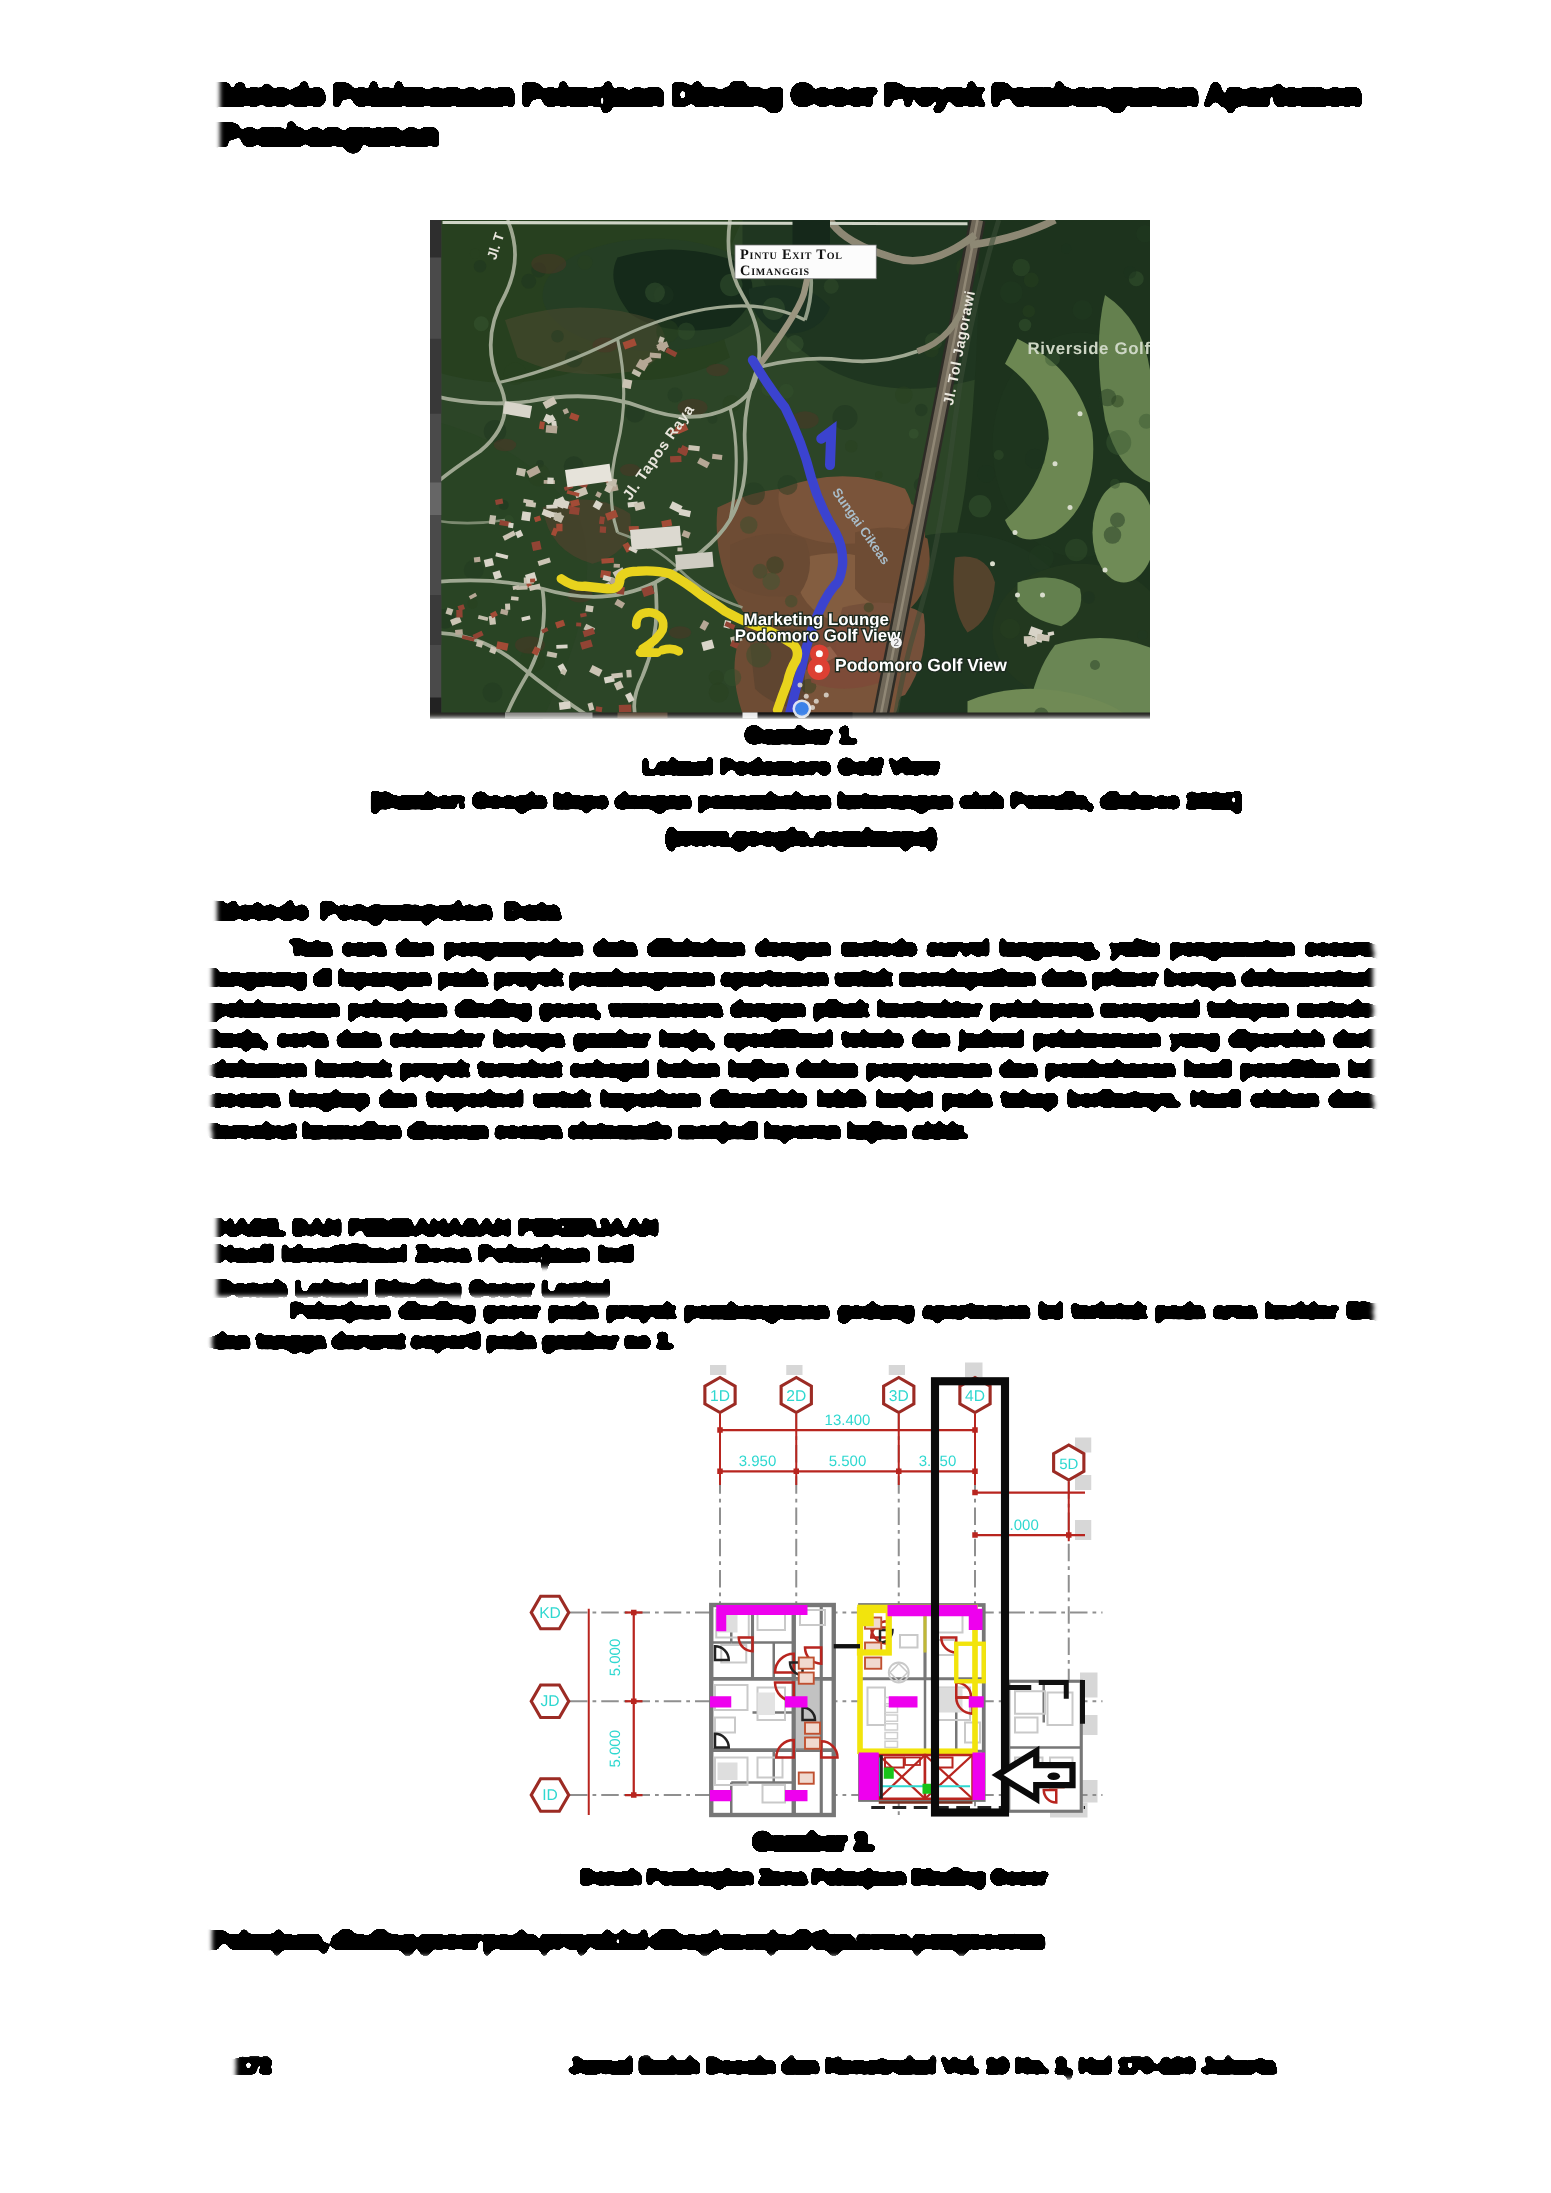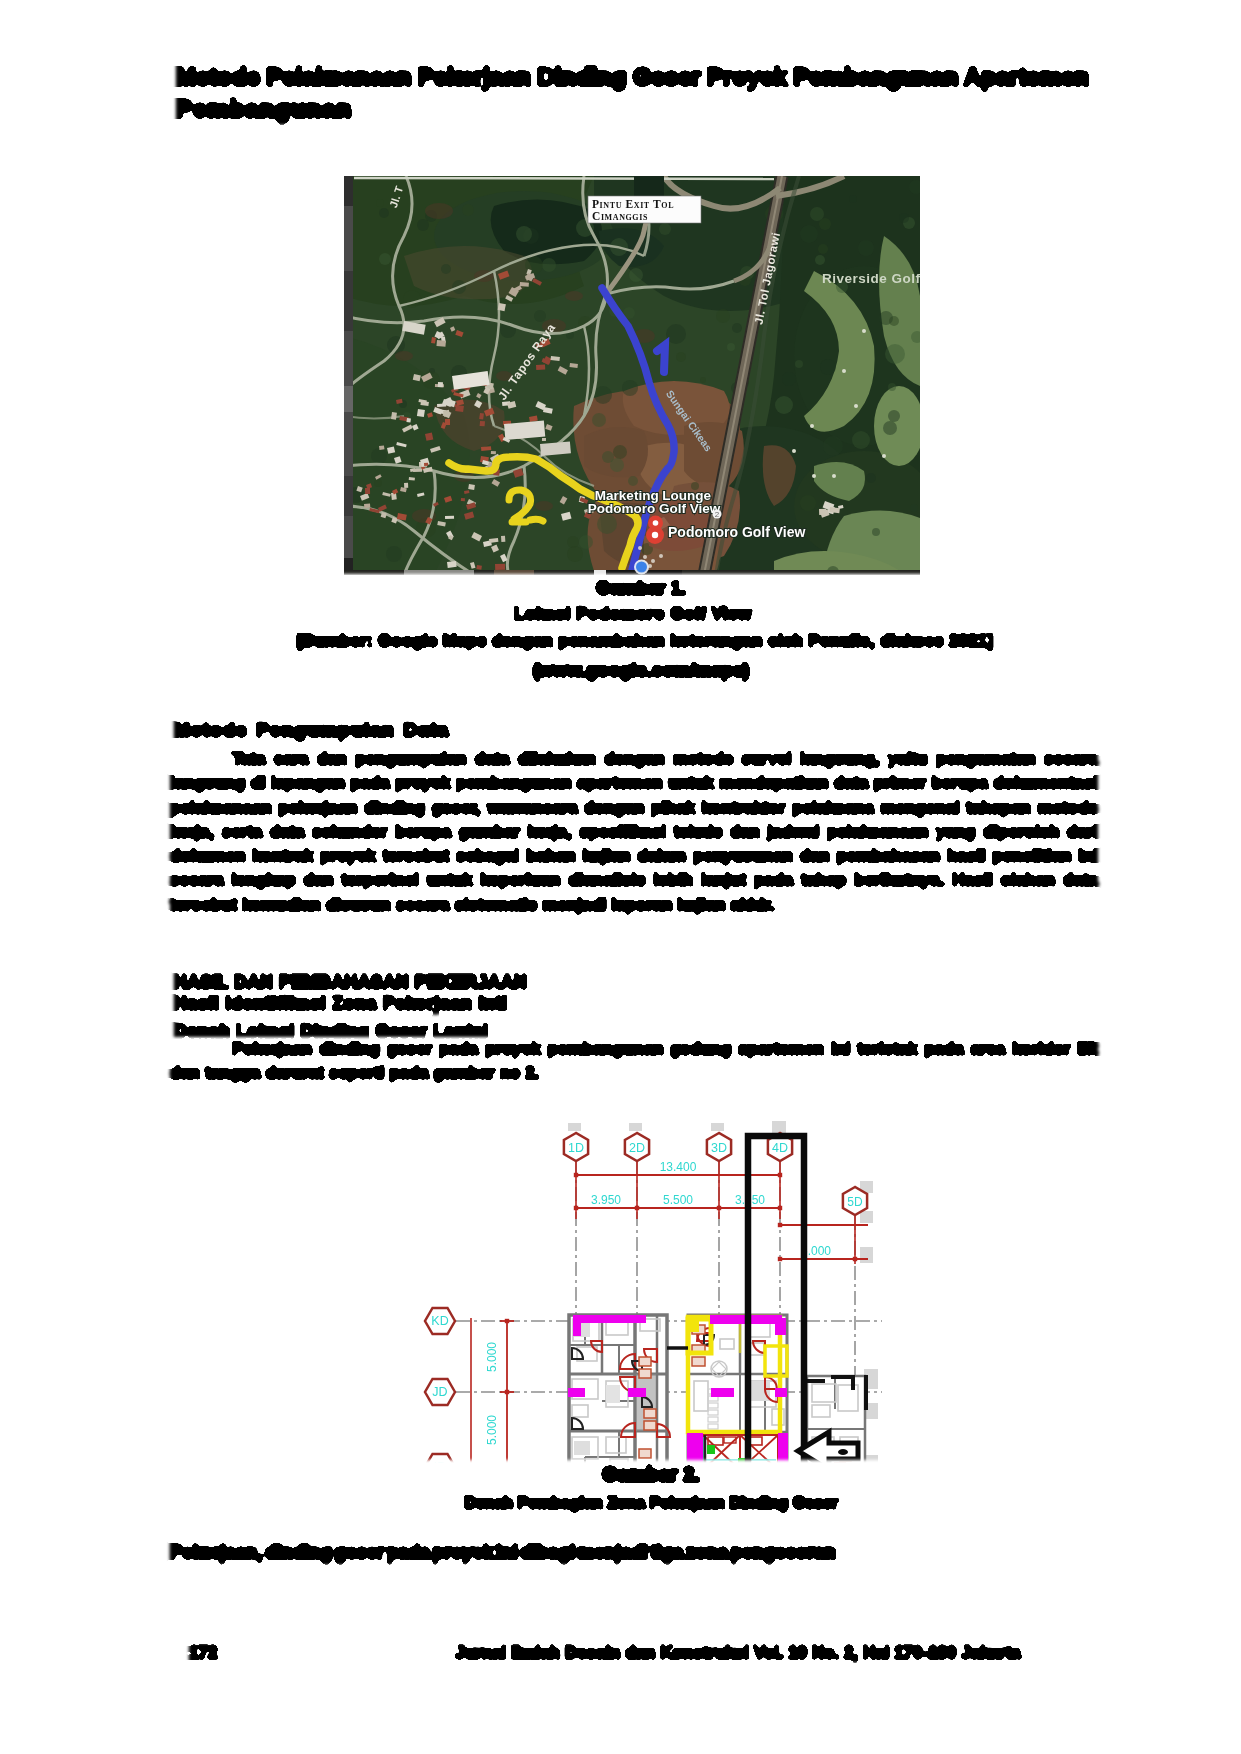--- a/index.html
+++ b/index.html
@@ -407,21 +407,21 @@
 <div class="bt" style="font-size:17.5px;line-height:21px;-webkit-text-stroke:2.8px #000;"><span style="letter-spacing:0.5px">HASIL DAN PEMBAHASAN PEKERJAAN</span><br><span style="letter-spacing:0.8px">Hasil Identifikasi Zona Pekerjaan Inti</span></div>
 </div>
 <div class="abs blob" style="left:174px;top:1018px;width:600px;">
 <div class="bt" style="font-size:17.5px;line-height:26px;-webkit-text-stroke:2.8px #000;letter-spacing:0.6px;">Denah Lokasi Dinding Geser Lantai</div>
 </div>
 
 <div class="abs blob" style="left:170px;top:1037px;width:928px;">
 <div class="bt" style="font-size:17px;line-height:24.3px;text-align:justify;text-indent:62px;-webkit-text-stroke:2.6px #000;">Pekerjaan dinding geser pada proyek pembangunan gedung apartemen ini terletak pada area koridor lift dan tangga darurat seperti pada gambar no 2.</div>
 </div>
 
-<div class="abs" style="left:420px;top:1119px;width:470px;height:370px;">
+<div class="abs" style="left:420px;top:1088px;width:470px;height:370px;">
 <svg width="470" height="370" viewBox="0 0 470 370" style="position:absolute;left:0;top:0">
 <rect x="148" y="4" width="13" height="8" fill="#d7d7d7"></rect>
 <rect x="209" y="4" width="13" height="8" fill="#d7d7d7"></rect>
 <rect x="291" y="4" width="13" height="8" fill="#d7d7d7"></rect>
 <rect x="352" y="2" width="14" height="12" fill="#d7d7d7"></rect>
 <rect x="440" y="62" width="13" height="12" fill="#d7d7d7"></rect>
 <rect x="440" y="92" width="13" height="12" fill="#d7d7d7"></rect>
 <rect x="440" y="128" width="13" height="16" fill="#d7d7d7"></rect>
 <rect x="444" y="250" width="14" height="20" fill="#d7d7d7"></rect>
 <rect x="444" y="284" width="14" height="16" fill="#d7d7d7"></rect>

